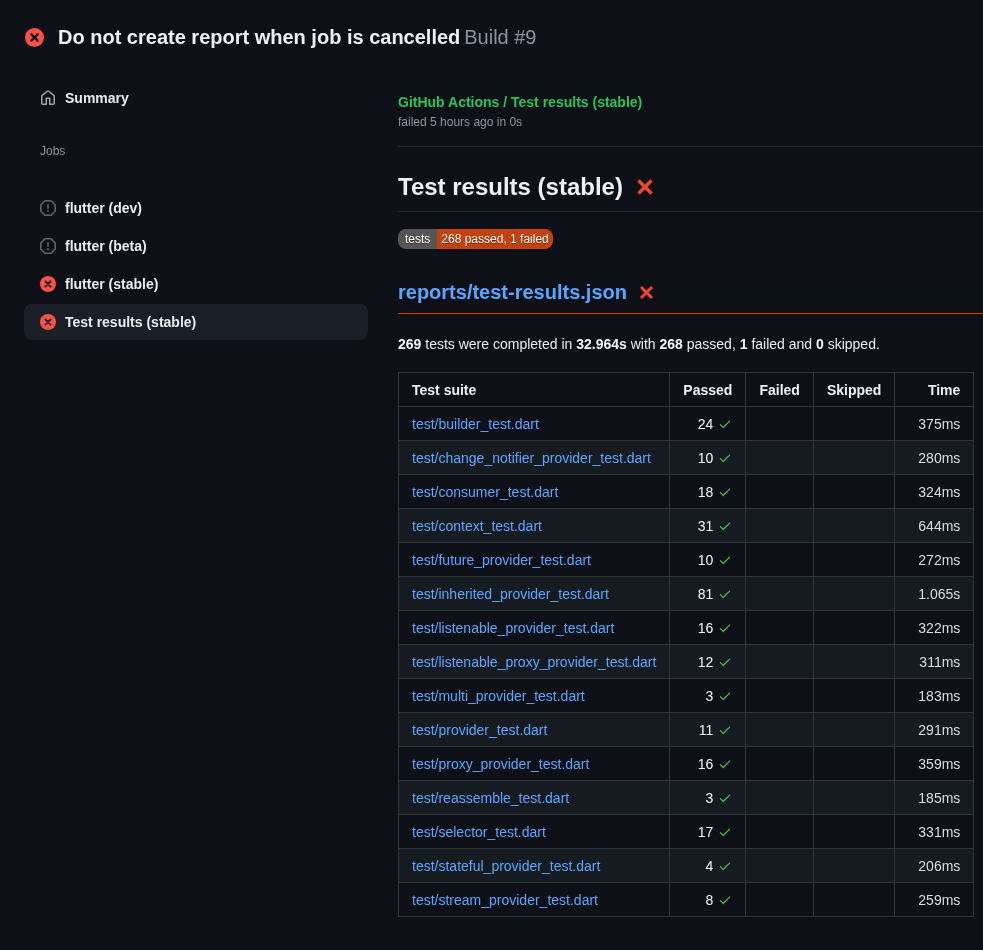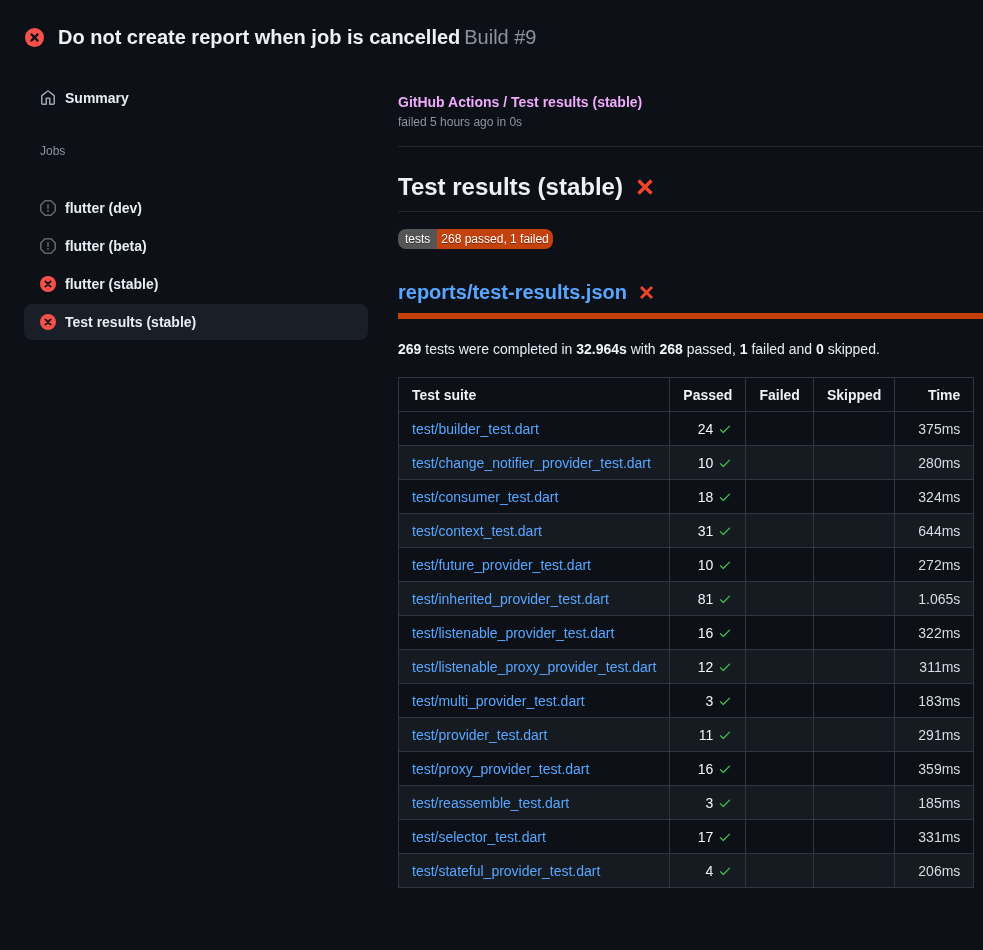--- a/index.html
+++ b/index.html
@@ -40,21 +40,21 @@
   .side-item.selected { background: #1a1f27; }
   .jobs-label {
     color: #8b949e; font-size: 12px;
     padding: 0 16px; margin: 28px 0 32px 0;
   }
   .side-item .job-icon { flex: 0 0 16px; }
 
   
   .content { flex: 1 1 auto; padding: 38px 0 0 18px; }
 
-  .breadcrumb { font-weight: bold; font-size: 14px; color: #f0abfc; }
+  .breadcrumb { font-weight: bold; font-size: 14px; color: #22c55e; }
   .status-line { color: #8b949e; font-size: 12px; margin-top: 5px; }
   .run-divider { border: none; border-top: 1px solid #21262d; margin: 17px 0 0 0; }
 
   h1.section-title {
     display: flex; align-items: center; gap: 12px;
     font-size: 24px; font-weight: bold; color: #eef2f6;
     margin-top: 26px; padding-bottom: 10px;
     border-bottom: 1px solid #21262d;
   }
 
@@ -64,21 +64,21 @@
     border-radius: 8px; overflow: hidden;
     color: #ffffff; text-shadow: 0 1px 0 rgba(0,0,0,0.4);
   }
   .badge .badge-label { background: #555555; padding: 0 7px; }
   .badge .badge-value { background: #c2410c; padding: 0 4px; }
 
   h2.report-title {
     display: flex; align-items: center; gap: 11px;
     font-size: 20px; font-weight: bold;
     margin-top: 32px; padding-bottom: 9px;
-    border-bottom: 6px solid #c2410c;
+    border-bottom: 1px solid #c2410c;
   }
   h2.report-title a { color: #58a6ff; text-decoration: none; cursor: pointer; }
 
   .summary-line { margin-top: 22px; font-size: 14px; color: #e6edf3; }
   .summary-line b { color: #f0f6fc; }
 
   
   table.results {
     border-collapse: collapse;
     margin-top: 20px;
@@ -368,16 +368,28 @@
             <td><span class="cell-flex">
                 <span class="num">4</span>
                 <svg width="14" height="14" viewBox="0 0 16 16" fill="#3fb950">
                   <path d="M13.78 4.22a.75.75 0 0 1 0 1.06l-7.25 7.25a.75.75 0 0 1-1.06 0L2.22 9.28a.751.751 0 0 1 .018-1.042.751.751 0 0 1 1.042-.018L6 10.94l6.72-6.72a.75.75 0 0 1 1.06 0Z"></path>
                 </svg>
               </span></td>
             <td></td>
             <td></td>
             <td>206ms</td>
           </tr>
+          <tr>
+            <td class="cell-suite"><a class="suite-link">test/stream_provider_test.dart</a></td>
+            <td><span class="cell-flex">
+                <span class="num">8</span>
+                <svg width="14" height="14" viewBox="0 0 16 16" fill="#3fb950">
+                  <path d="M13.78 4.22a.75.75 0 0 1 0 1.06l-7.25 7.25a.75.75 0 0 1-1.06 0L2.22 9.28a.751.751 0 0 1 .018-1.042.751.751 0 0 1 1.042-.018L6 10.94l6.72-6.72a.75.75 0 0 1 1.06 0Z"></path>
+                </svg>
+              </span></td>
+            <td></td>
+            <td></td>
+            <td>259ms</td>
+          </tr>
         </tbody>
     </table>
   </main>
 </div>
 
 </body></html>

